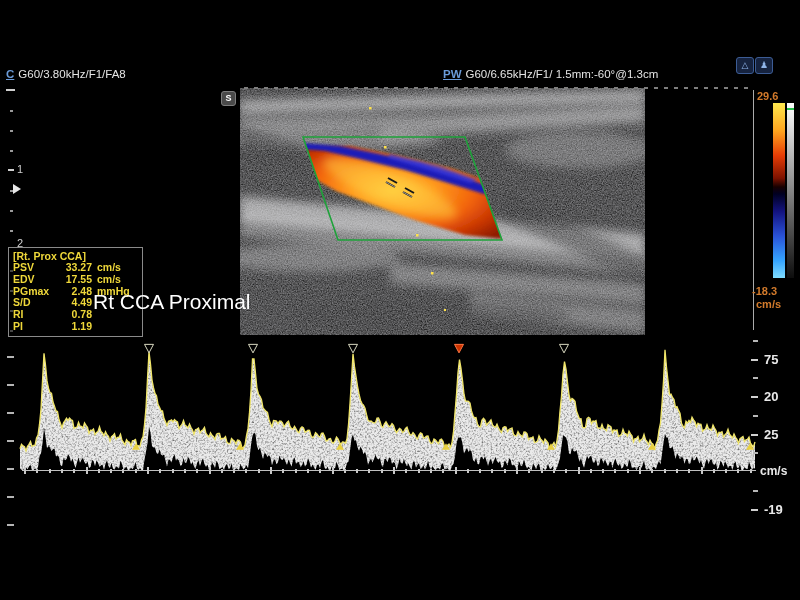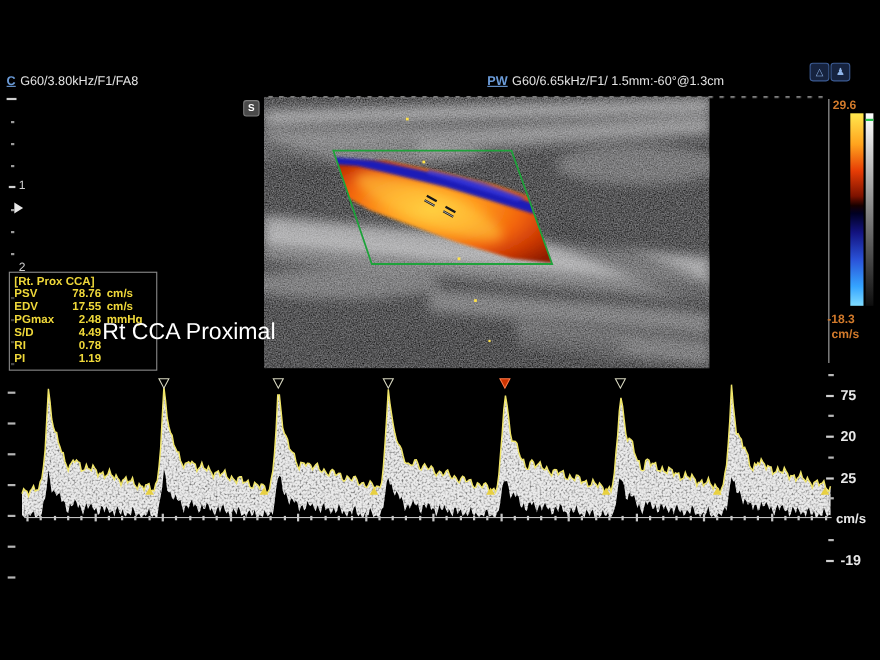--- a/index.html
+++ b/index.html
@@ -138,21 +138,21 @@
   <div class="gbar"></div>
   <div class="gmark"></div>
   <div class="cbtxt" style="left:752px;top:285px;">-18.3</div>
   <div class="cbtxt" style="left:756px;top:298px;">cm/s</div>
 
   <div class="mpanel">
     <div class="mtitle">[Rt. Prox CCA]</div>
     <div>
         <div class="mrow">
           <span class="ml">PSV</span>
-          <span class="mv">78.76</span>
+          <span class="mv">33.27</span>
           <span class="mu">cm/s</span>
         </div>
         <div class="mrow">
           <span class="ml">EDV</span>
           <span class="mv">17.55</span>
           <span class="mu">cm/s</span>
         </div>
         <div class="mrow">
           <span class="ml">PGmax</span>
           <span class="mv">2.48</span>

